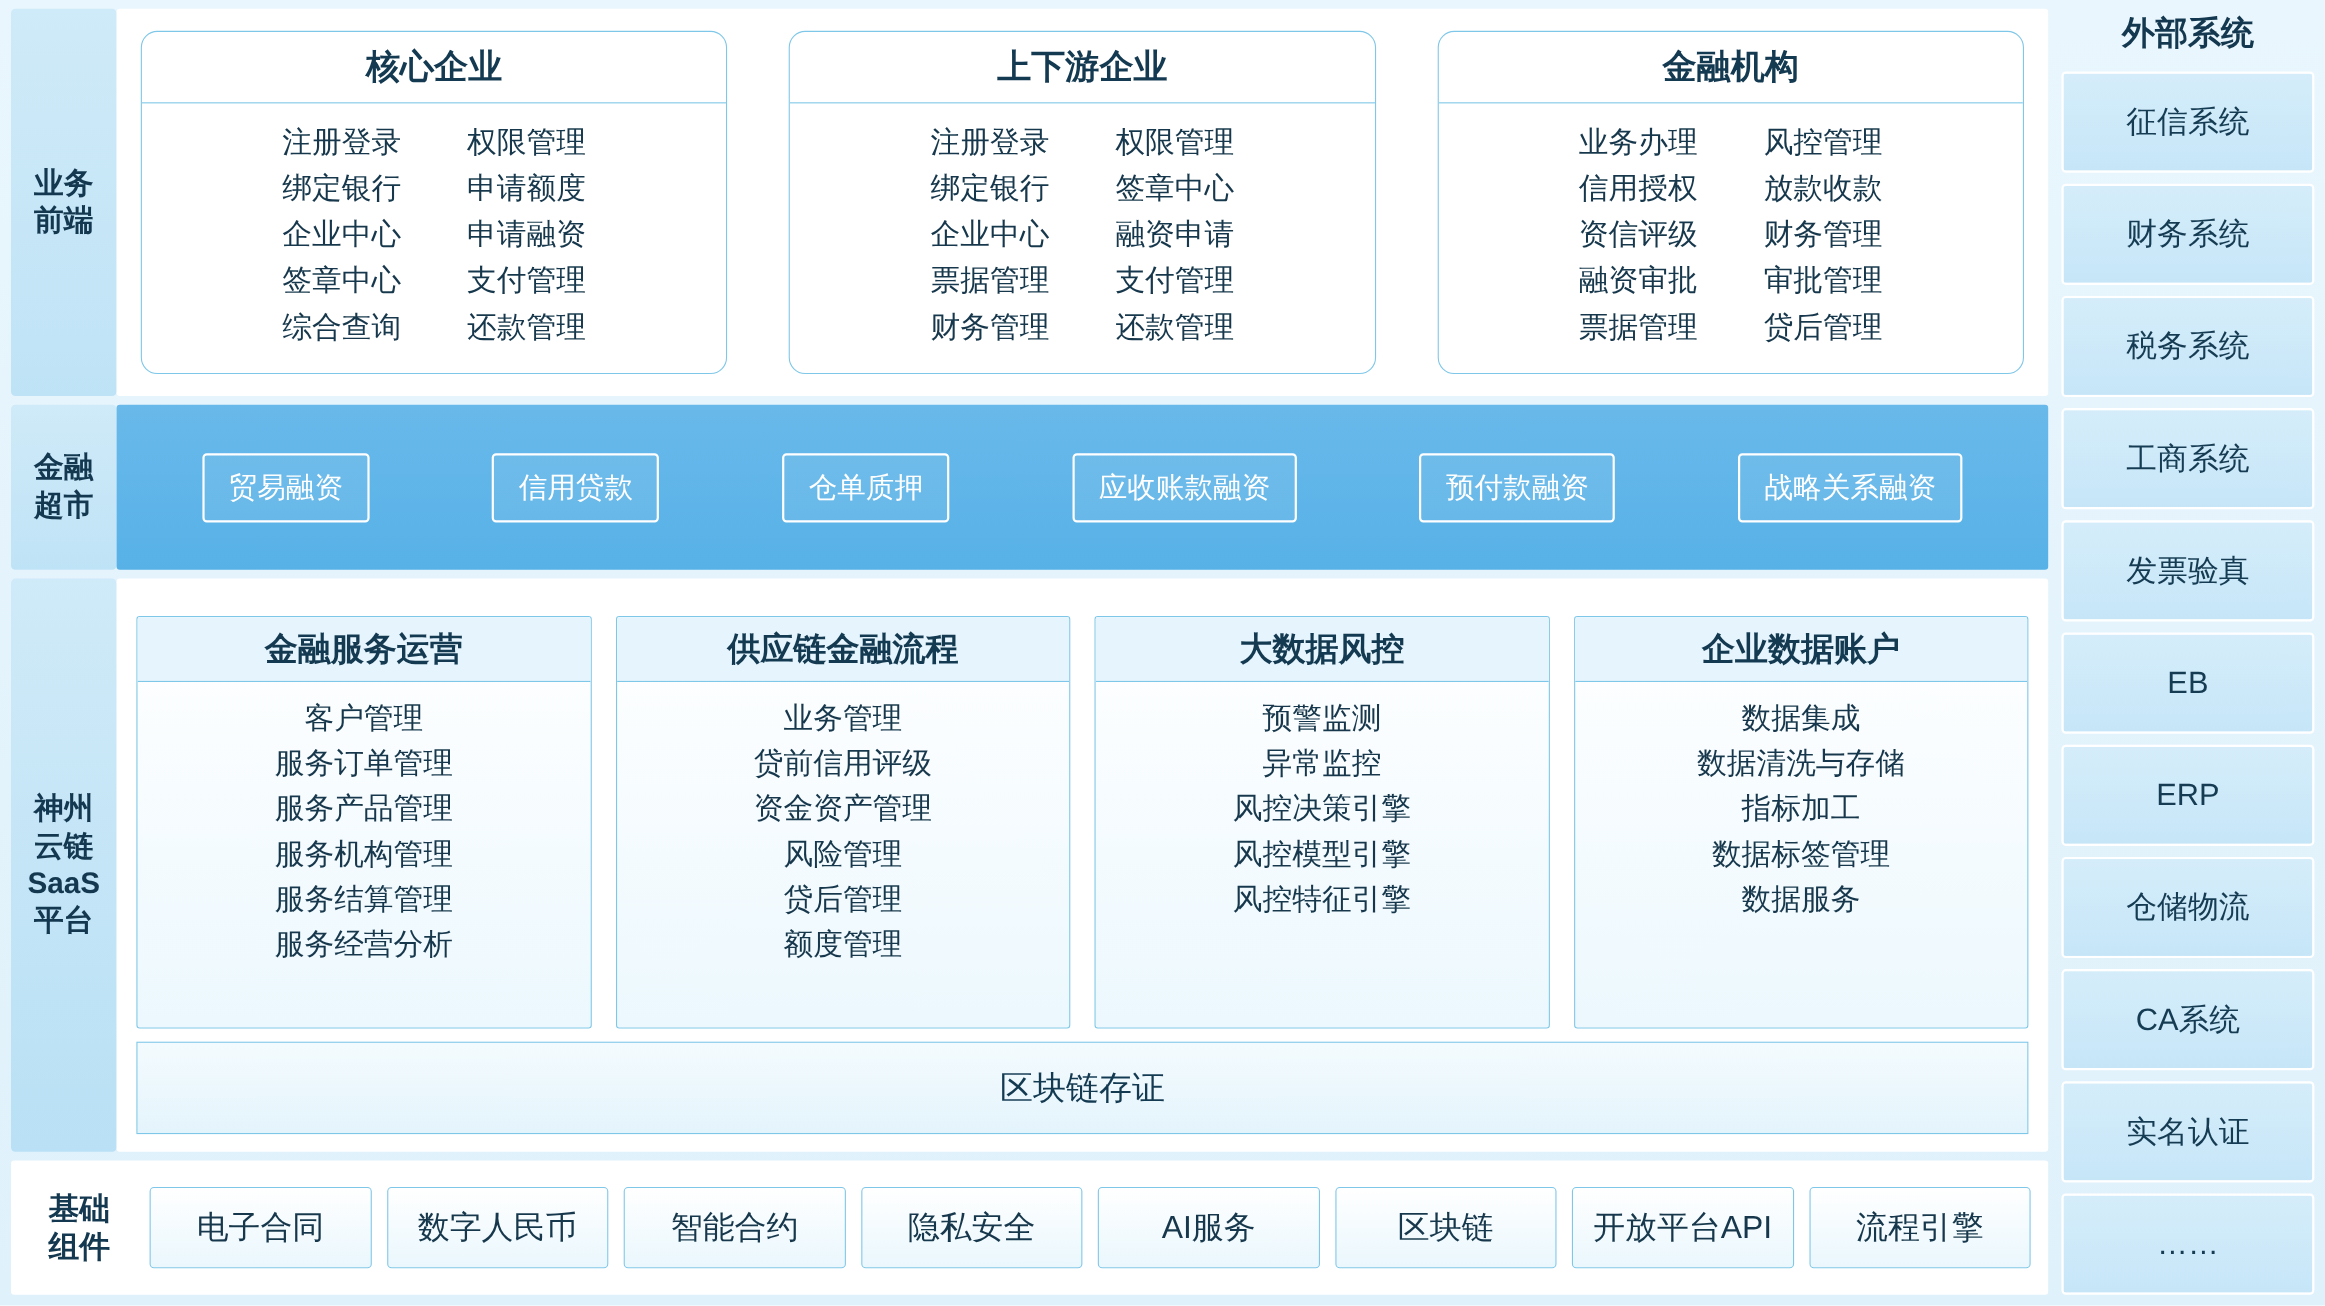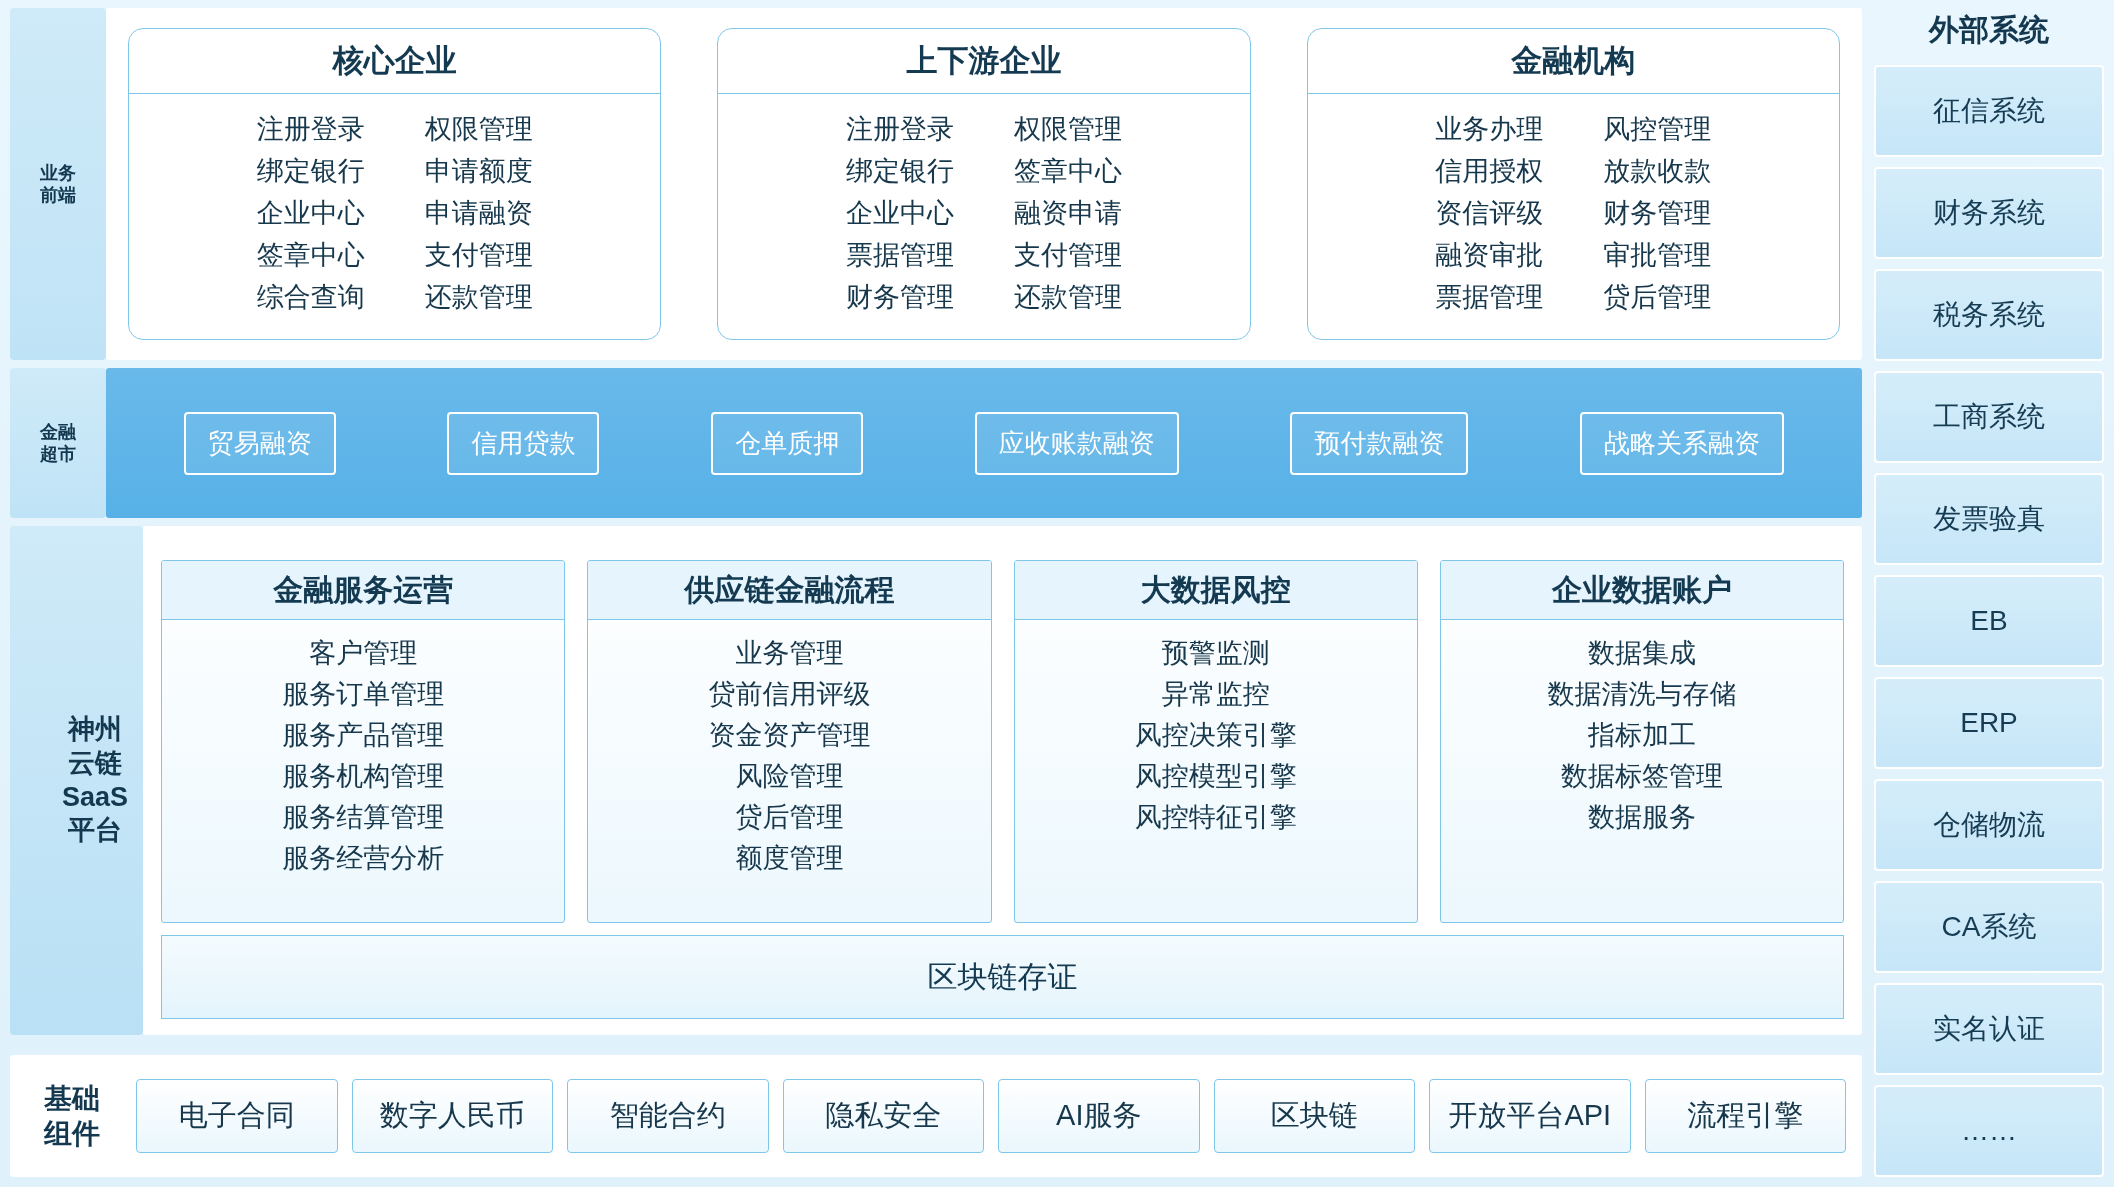--- a/index.html
+++ b/index.html
@@ -37,21 +37,21 @@
     align-items: stretch;
   }
 
   .band-label {
     width: 96px;
     flex: 0 0 96px;
     display: flex;
     align-items: center;
     justify-content: center;
     text-align: center;
-    font-size: 18px;
+    font-size: 27px;
     line-height: 1.25;
     font-weight: 700;
     color: #13384f;
   }
 
   
   .band1 {
     height: 352px;
   }
   .band1 .band-label {
@@ -136,21 +136,20 @@
   }
 
   
   .band3 {
     flex: 1;
   }
   .band3 .band-label {
     background: linear-gradient(180deg, #cfeaf8 0%, #b9e0f5 100%);
     border-radius: 4px;
     font-size: 27px;
-    padding-left: 37px;
   }
   .band3-body {
     flex: 1;
     background: #ffffff;
     border-radius: 3px;
     display: flex;
     flex-direction: column;
     padding: 14px 18px 16px 18px;
     box-sizing: border-box;
     gap: 12px;
@@ -204,21 +203,20 @@
     display: flex;
     align-items: center;
     justify-content: center;
     font-size: 30px;
     color: #143a52;
   }
 
   
   .band4 {
     height: 122px;
-    margin-top: 12px;
   }
   .band4-body {
     flex: 1;
     background: #ffffff;
     border-radius: 3px;
     display: flex;
     align-items: center;
     padding: 0 16px;
     box-sizing: border-box;
     gap: 18px;

